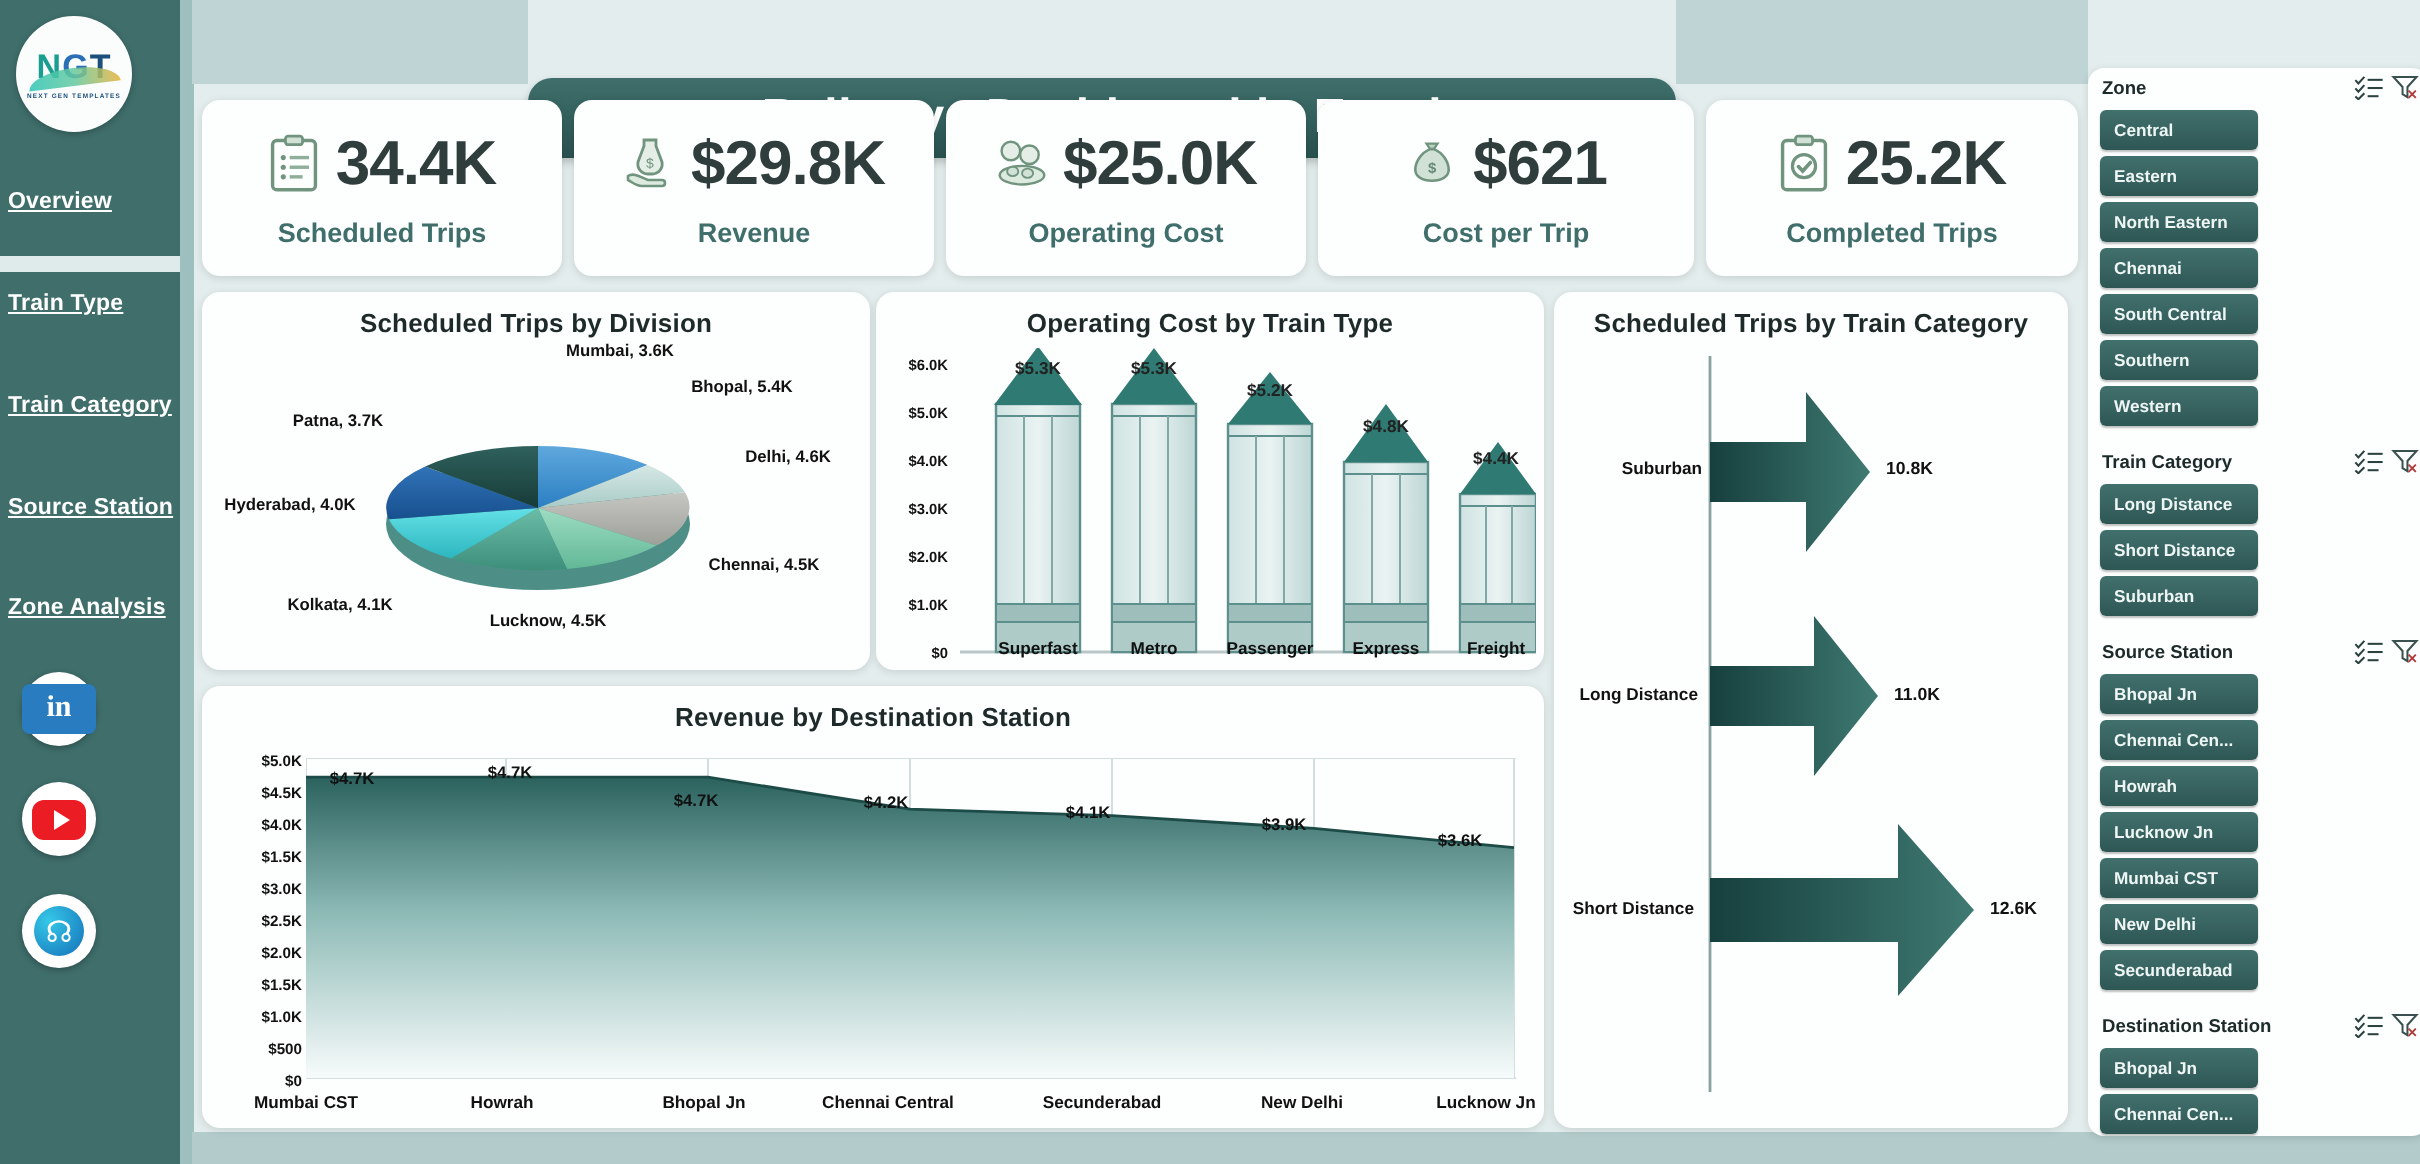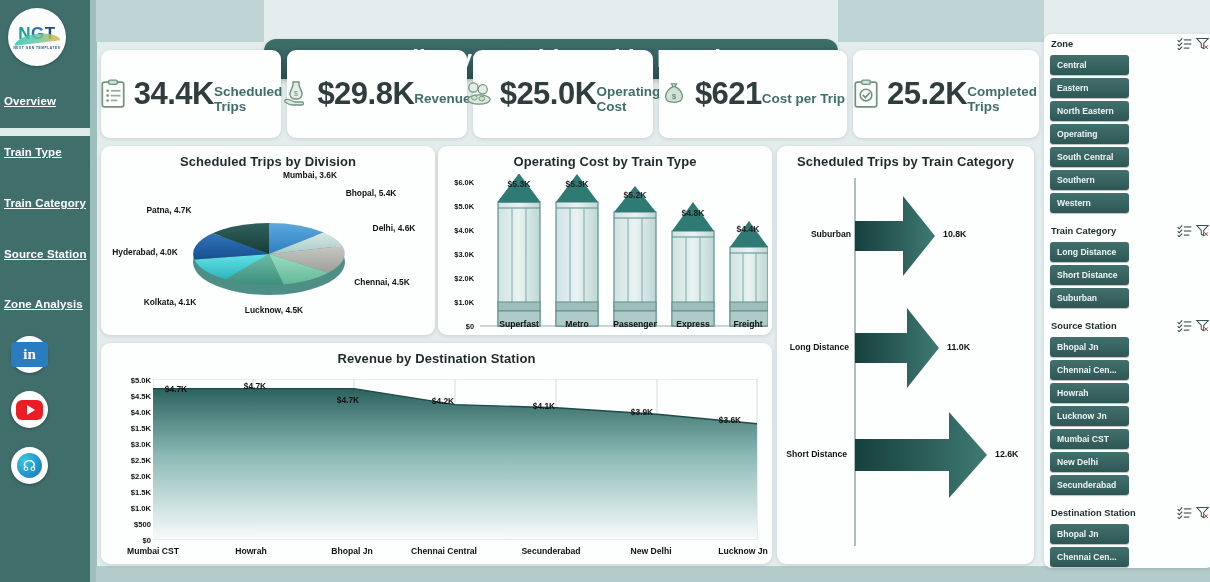--- a/index.html
+++ b/index.html
@@ -71,21 +71,21 @@
     font-size:24px; font-weight:bold; letter-spacing:.3px;
     box-shadow:0 2px 4px rgba(0,0,0,.2);
     margin-top:36px;
   }
   #hdr-left{position:absolute;left:96px;top:0;width:168px;height:42px;background:#bfd5d5;}
   #hdr-right{position:absolute;left:838px;top:0;width:206px;height:42px;background:#bfd5d5;}
   
   .kpi{
     position:absolute; top:50px; height:88px; background:#fdfefe;
     border-radius:9px; box-shadow:0 1px 4px rgba(0,0,0,.13);
-    display:flex; flex-direction:row; align-items:center; justify-content:center;
+    display:flex; flex-direction:column; align-items:center; justify-content:center;
   }
   .kpi .row{ display:flex; align-items:center; gap:8px; }
   .kpi .val{ font-size:31px; font-weight:bold; color:#2f3d3c; letter-spacing:-.5px;}
   .kpi .lbl{ font-size:13.5px; font-weight:bold; color:#3f6e6b; margin-top:9px;}
   .kpi .ico{ width:26px; height:30px; opacity:.95; }
   
   .card{
     position:absolute; background:#fdfefe; border-radius:9px;
     box-shadow:0 1px 4px rgba(0,0,0,.13);
   }
@@ -239,21 +239,21 @@
 <div class="card" style="left:101px; top:146px; width:334px; height:189px">
   <div class="ctitle">Scheduled Trips by Division</div>
 
   <div class="plabel" style="left:176px; top:25px; width:66px">Mumbai, 3.6K</div>
   <div class="plabel" style="left:232px; top:43px; width:76px">Bhopal, 5.4K</div>
   <div class="plabel" style="left:258px; top:78px; width:70px">Delhi, 4.6K</div>
   <div class="plabel" style="left:250px; top:132px; width:62px">Chennai, 4.5K</div>
   <div class="plabel" style="left:140px; top:160px; width:66px">Lucknow, 4.5K</div>
   <div class="plabel" style="left:30px;  top:152px; width:78px">Kolkata, 4.1K</div>
   <div class="plabel" style="left:8px;   top:102px; width:72px">Hyderabad, 4.0K</div>
-  <div class="plabel" style="left:32px;  top:60px;  width:72px">Patna, 4.7K</div>
+  <div class="plabel" style="left:32px;  top:60px;  width:72px">Patna, 3.7K</div>
 
   <svg style="position:absolute; left:78px; top:58px;" width="180" height="100" viewBox="0 0 180 100">
     <defs>
       <linearGradient id="pg0" x1="0" y1="0" x2="0" y2="1">
           <stop offset="0" stop-color="#5fa8dd"></stop>
           <stop offset="1" stop-color="#2b7fc2"></stop>
         </linearGradient>
       <linearGradient id="pg1" x1="0" y1="0" x2="0" y2="1">
           <stop offset="0" stop-color="#d6e8e6"></stop>
           <stop offset="1" stop-color="#a8cbc7"></stop>
@@ -482,21 +482,21 @@
     </svg>
     <svg class="sl-ic" viewBox="0 0 18 18">
       <path d="M1 2h16l-6.3 7v7l-3.4-2v-5z" fill="none" stroke="#3a514f" stroke-width="1.4"></path>
       <path d="M11.5 11.5l5 5M16.5 11.5l-5 5" stroke="#b03a3a" stroke-width="1.3"></path>
     </svg>
   </div>
   <div class="sl-grid">
     <div class="sl-btn">Central</div>
     <div class="sl-btn">Eastern</div>
     <div class="sl-btn">North Eastern</div>
-    <div class="sl-btn">Operating</div>
+    <div class="sl-btn">Chennai</div>
     <div class="sl-btn">South Central</div>
     <div class="sl-btn">Southern</div>
     <div class="sl-btn">Western</div>
   </div>
 
   <div class="sl-sep"></div>
 
   <div class="sl-head">
     <span class="sl-title">Train Category</span>
     <svg class="sl-ic" viewBox="0 0 22 18">

